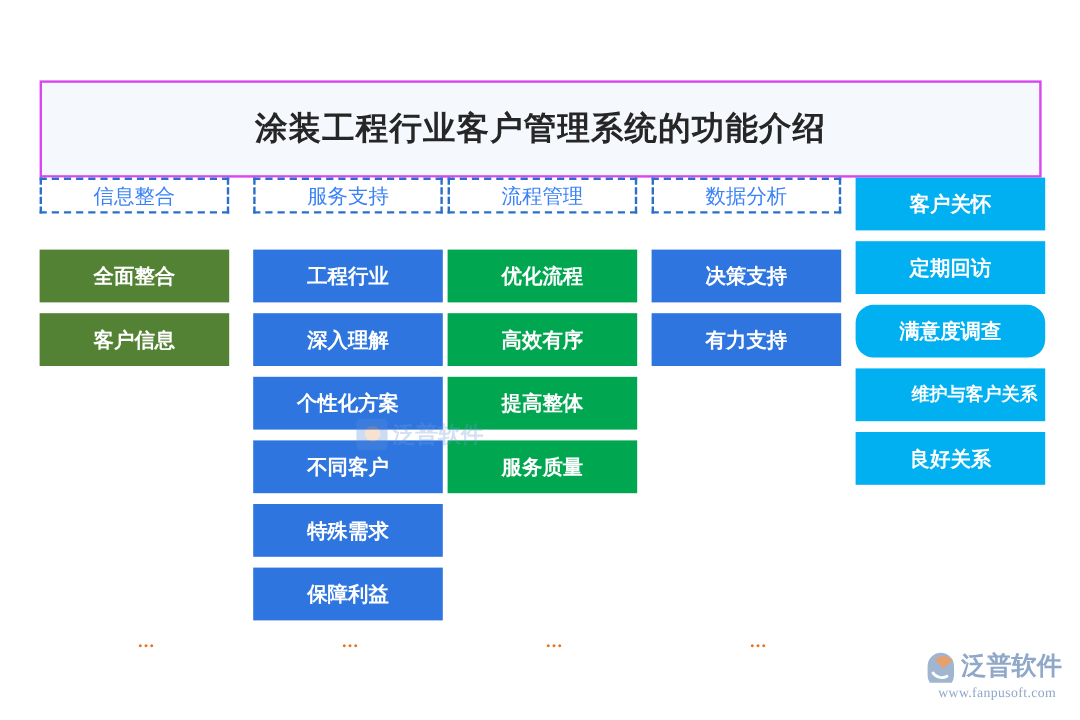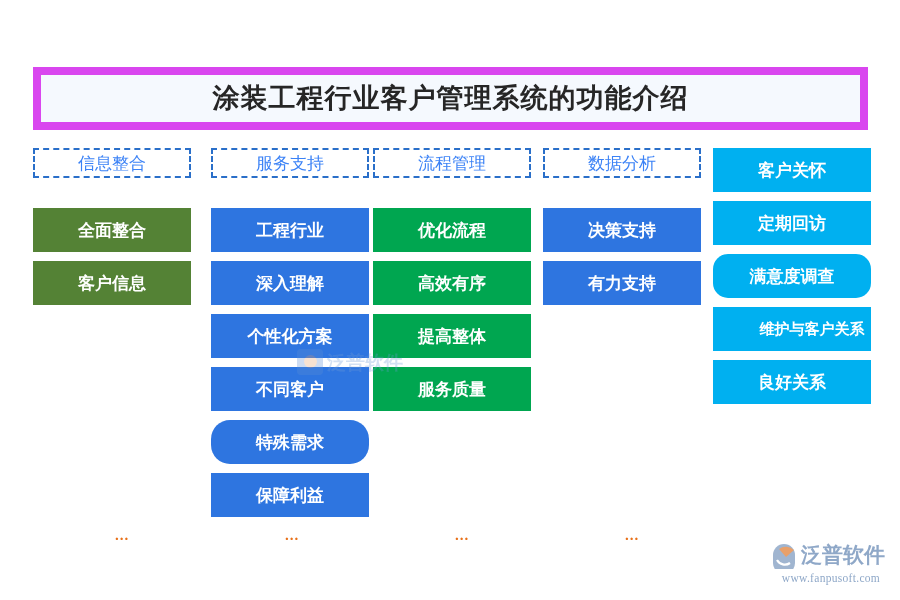--- a/index.html
+++ b/index.html
@@ -20,23 +20,23 @@
     width: 900px;
     height: 600px;
   }
 
   
   #title-box {
     position: absolute;
     left: 33px;
     top: 67px;
     width: 835px;
-    height: 63px;
+    height: 81px;
     box-sizing: border-box;
-    border: 8px solid #d946ef;
+    border: 2px solid #d946ef;
     background: #f5f9fe;
     display: flex;
     align-items: center;
     justify-content: center;
   }
   #title-text {
     font-size: 27px;
     font-weight: bold;
     color: #262626;
     letter-spacing: 1px;
@@ -191,21 +191,21 @@
         <div class="cell" style="background: rgb(84, 130, 53);">客户信息</div>
       </div>
       <div class="column" style="left: 211px;">
         <div class="col-header">
           <div class="col-header-label">服务支持</div>
         </div>
         <div class="cell" style="background: rgb(46, 117, 224);">工程行业</div>
         <div class="cell" style="background: rgb(46, 117, 224);">深入理解</div>
         <div class="cell" style="background: rgb(46, 117, 224);">个性化方案</div>
         <div class="cell" style="background: rgb(46, 117, 224);">不同客户</div>
-        <div class="cell" style="background: rgb(46, 117, 224); border-radius: 19px;">特殊需求</div>
+        <div class="cell" style="background: rgb(46, 117, 224);">特殊需求</div>
         <div class="cell" style="background: rgb(46, 117, 224);">保障利益</div>
       </div>
       <div class="column" style="left: 373px;">
         <div class="col-header">
           <div class="col-header-label">流程管理</div>
         </div>
         <div class="cell" style="background: rgb(0, 166, 80);">优化流程</div>
         <div class="cell" style="background: rgb(0, 166, 80);">高效有序</div>
         <div class="cell" style="background: rgb(0, 166, 80);">提高整体</div>
         <div class="cell" style="background: rgb(0, 166, 80);">服务质量</div>

